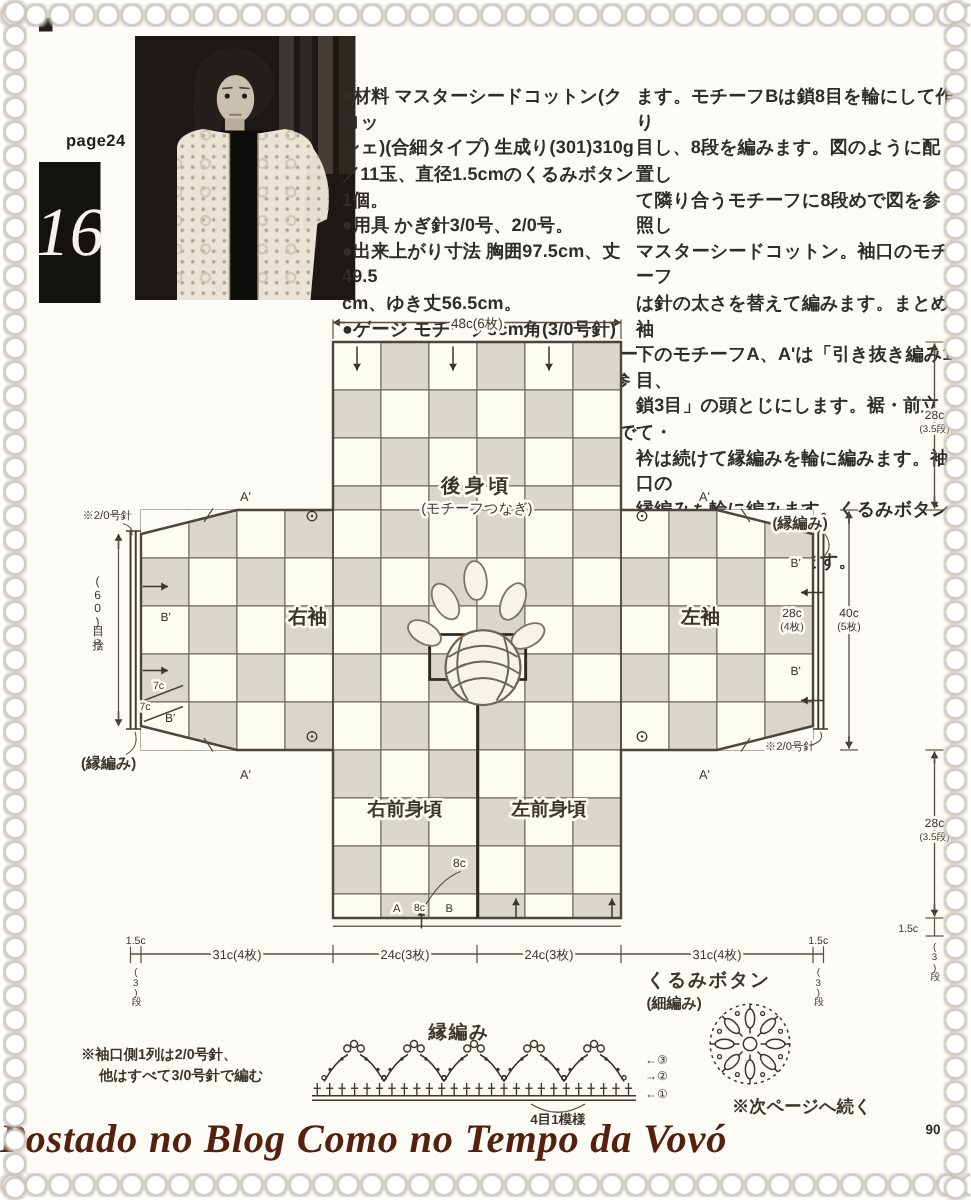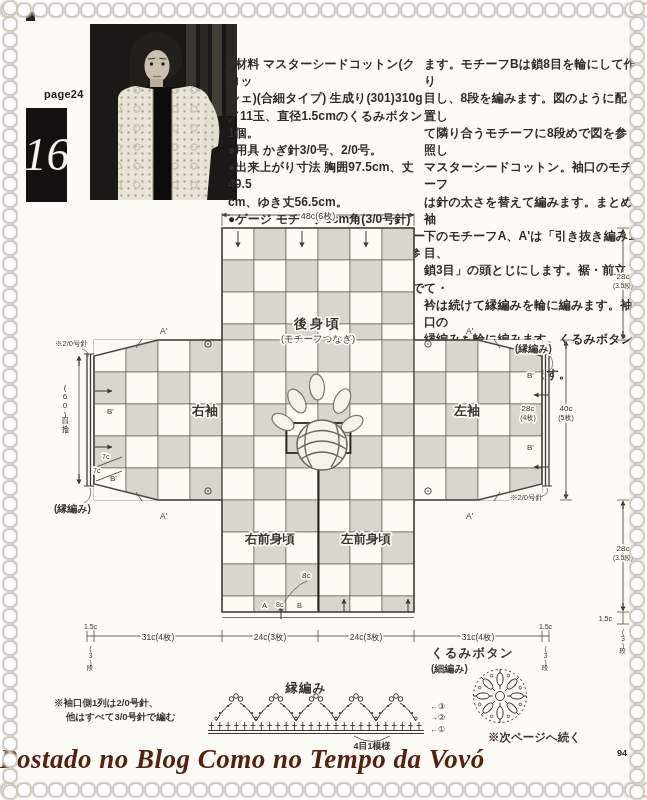--- a/index.html
+++ b/index.html
@@ -582,13 +582,13 @@
   <text class="t" x="380" y="527" font-size="8">←①</text>
   <path d="M304,531 Q322,542 340,531" stroke="#55503f" stroke-width=".9" fill="none"></path>
   <text class="t" x="322" y="544" font-size="9" font-weight="bold" text-anchor="middle">4目1模様</text>
 
   <text class="t" x="381" y="452" font-size="12.5" font-weight="bold" letter-spacing="1">くるみボタン</text>
   <text class="t" x="381" y="467" font-size="10" font-weight="bold">(細編み)</text>
   <text class="t" x="438" y="536" font-size="11.5" font-weight="bold">※次ページへ続く</text>
 </svg>
 
 <div class="blog" style="color: rgb(85, 32, 14);">Postado no Blog Como no Tempo da Vovó</div>
-<div class="folio">94</div>
+<div class="folio">90</div>
 
 </body></html>

